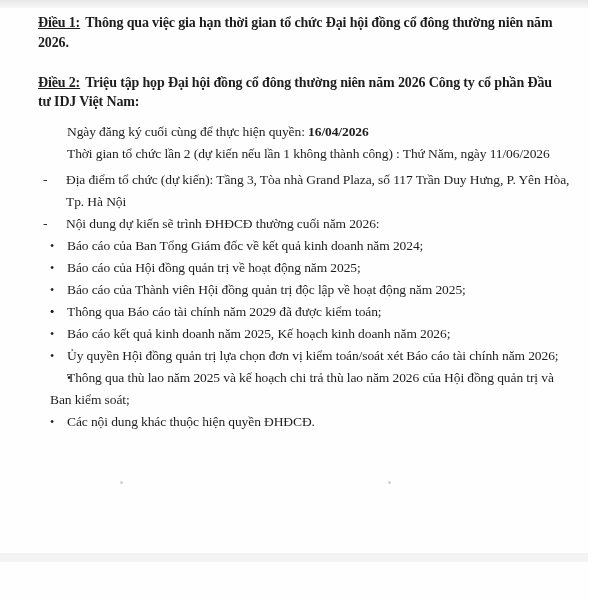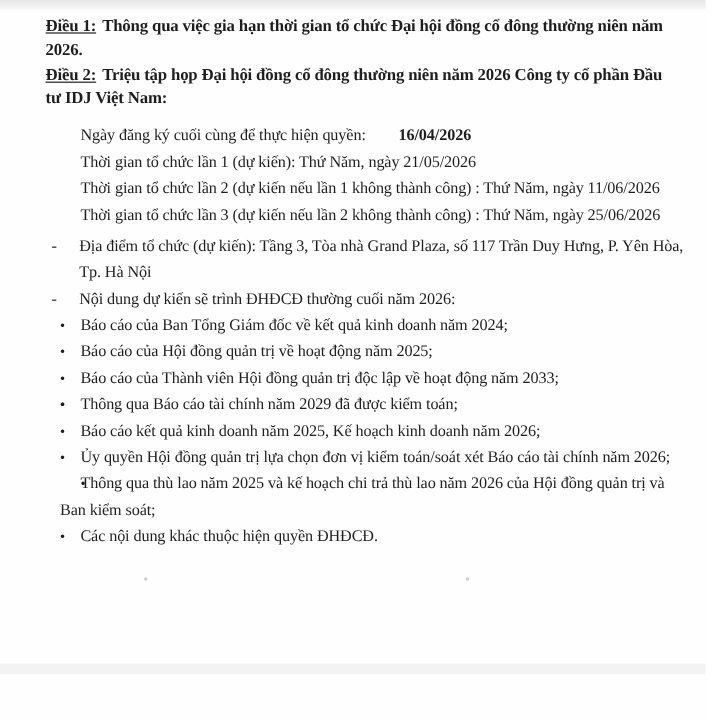--- a/index.html
+++ b/index.html
@@ -33,34 +33,34 @@
   .speck.s2 { left: 388px; top: 481px; }
 
   .heading {
     margin: 0 24px 0 38px;
     font-size: 14px;
     line-height: 19px;
     font-weight: bold;
     letter-spacing: -0.15px;
   }
   .heading.h1 { margin-top: 13px; line-height: 20px; }
-  .heading.h2 { margin-top: 1px; }
+  .heading.h2 { margin-top: 20px; }
   .heading .label {
     text-decoration: underline;
     margin-right: 5px;
   }
 
   .schedule { margin-top: 10px; }
   .sched-line {
     margin: 0 18px 0 67px;
     font-size: 13.5px;
     line-height: 22px;
     letter-spacing: -0.1px;
   }
-  .sched-line .date { font-weight: bold; margin-left: 24px; }
+  .sched-line .date { font-weight: bold; }
 
   .items { margin-top: 4px; }
   .li {
     position: relative;
     margin: 0 18px 0 0;
     padding-left: 67px;
     font-size: 13.5px;
     line-height: 22px;
     letter-spacing: -0.1px;
   }
@@ -81,32 +81,30 @@
   <div class="scan-band top"></div>
 
   <div class="scan-content">
 
     <p class="heading h1"><span class="label">Điều 1:</span><span>Thông qua việc gia hạn thời gian tổ chức Đại hội đồng cổ đông thường niên năm 2026.</span></p>
 
     <p class="heading h2"><span class="label">Điều 2:</span><span>Triệu tập họp Đại hội đồng cổ đông thường niên năm 2026 Công ty cổ phần Đầu tư IDJ Việt Nam:</span></p>
 
     <div class="schedule">
       <p class="sched-line"><span>Ngày đăng ký cuối cùng để thực hiện quyền: </span><span class="date">16/04/2026</span></p>
-      <p class="sched-line">Thời gian tổ chức lần 1 (dự kiến): Thứ Năm, ngày 21/05/2026</p>
       <p class="sched-line">Thời gian tổ chức lần 2 (dự kiến nếu lần 1 không thành công) : Thứ Năm, ngày 11/06/2026</p>
-      <p class="sched-line">Thời gian tổ chức lần 3 (dự kiến nếu lần 2 không thành công) : Thứ Năm, ngày 25/06/2026</p>
     </div>
 
     <div class="items">
       <p class="li dash"><span class="mk">-</span><span class="txt">Địa điểm tổ chức (dự kiến): Tầng 3, Tòa nhà Grand Plaza, số 117 Trần Duy Hưng, P. Yên Hòa, Tp. Hà Nội</span></p>
       <p class="li dash"><span class="mk">-</span><span class="txt">Nội dung dự kiến sẽ trình ĐHĐCĐ thường cuối năm 2026:</span></p>
 
       <p class="li bullet"><span class="mk">•</span><span class="txt">Báo cáo của Ban Tổng Giám đốc về kết quả kinh doanh năm 2024;</span></p>
       <p class="li bullet"><span class="mk">•</span><span class="txt">Báo cáo của Hội đồng quản trị về hoạt động năm 2025;</span></p>
-      <p class="li bullet"><span class="mk">•</span><span class="txt">Báo cáo của Thành viên Hội đồng quản trị độc lập về hoạt động năm 2033;</span></p>
+      <p class="li bullet"><span class="mk">•</span><span class="txt">Báo cáo của Thành viên Hội đồng quản trị độc lập về hoạt động năm 2025;</span></p>
       <p class="li bullet"><span class="mk">•</span></p>
       <p class="li bullet"><span class="mk">•</span><span class="txt">Thông qua Báo cáo tài chính năm 2029 đã được kiểm toán;</span></p>
       <p class="li bullet"><span class="mk">•</span><span class="txt">Báo cáo kết quả kinh doanh năm 2025, Kế hoạch kinh doanh năm 2026;</span></p>
       <p class="li bullet"><span class="mk">•</span><span class="txt">Ủy quyền Hội đồng quản trị lựa chọn đơn vị kiểm toán/soát xét Báo cáo tài chính năm 2026;</span></p>
       <p class="li bullet outdent"><span class="mk">•</span><span class="txt">Thông qua thù lao năm 2025 và kế hoạch chi trả thù lao năm 2026 của Hội đồng quản trị và Ban kiểm soát;</span></p>
       <p class="li bullet"><span class="mk">•</span><span class="txt">Các nội dung khác thuộc hiện quyền ĐHĐCĐ.</span></p>
     </div>
 
   </div>
 

